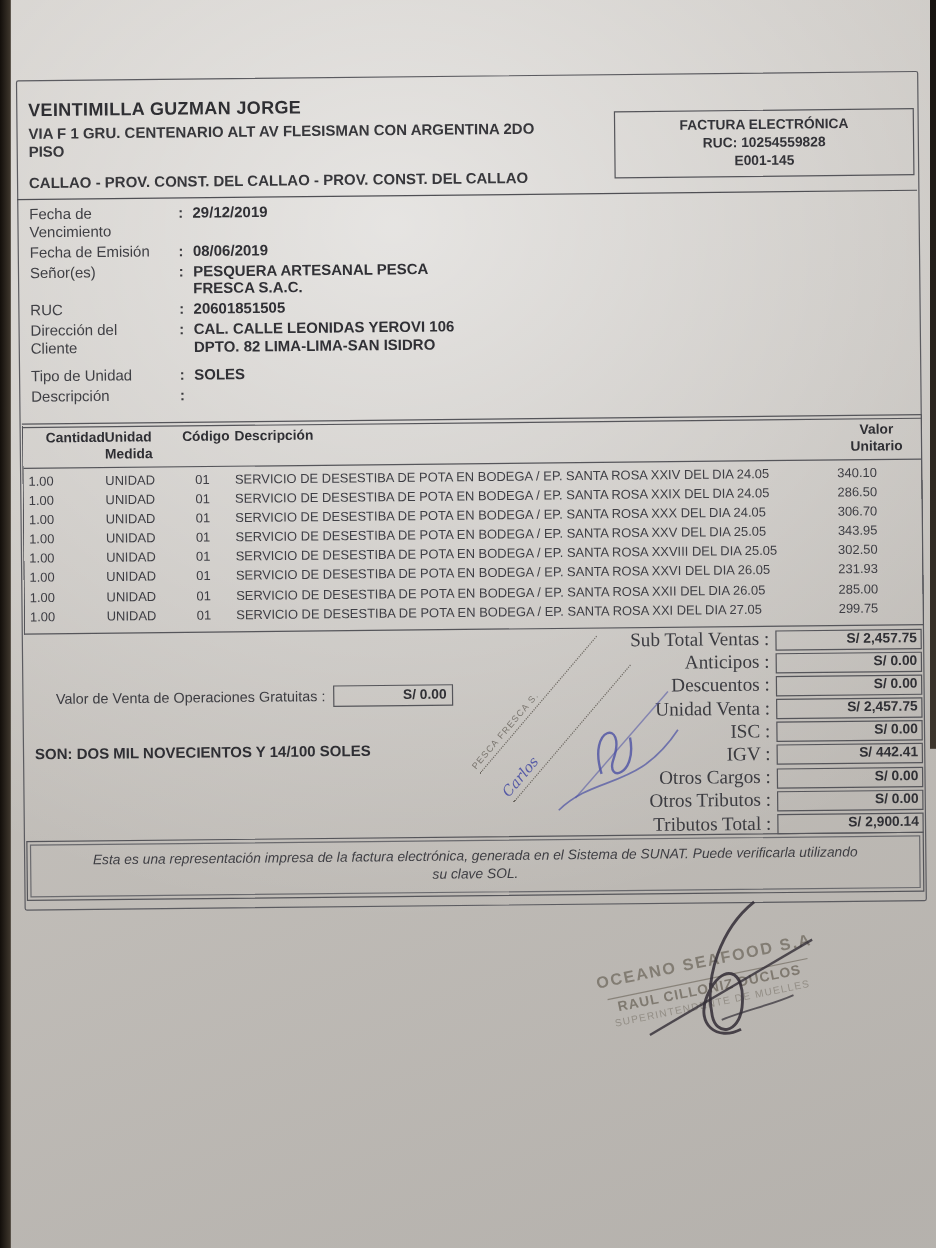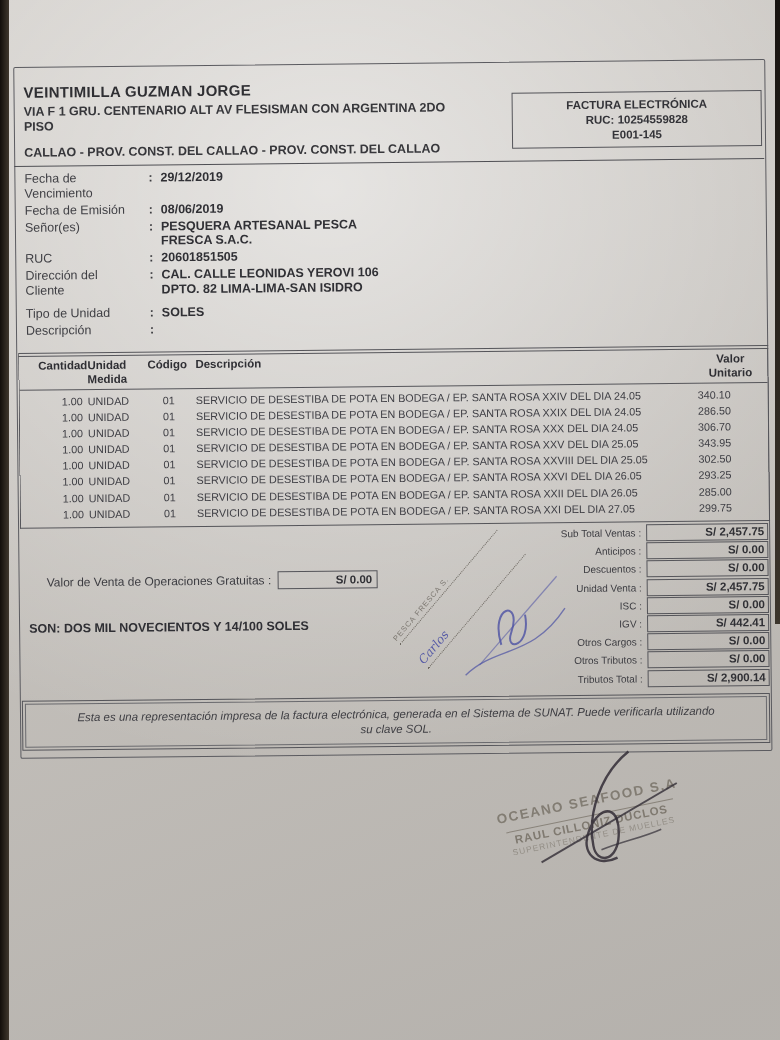--- a/index.html
+++ b/index.html
@@ -69,37 +69,37 @@
   }
   .items-head {
     display:grid; grid-template-columns:64px 58px 46px 1fr 66px;
     border-bottom:1.6px solid #55555a;
     padding:2px 4px 3px 4px;
     font-size:11.5px; font-weight:bold; color:#2f2f34; line-height:14px;
   }
   .items-head span { white-space:pre-line; }
   .h-qty  { text-align:right; }
   .h-unit { text-align:left; }
-  .h-code { text-align:left; padding-left:2px; }
+  .h-code { text-align:right; padding-left:2px; }
   .h-desc { padding-left:4px; }
   .h-val  { text-align:center; }
   .items-rows { padding:3px 4px 5px 4px; }
   .item-row {
     display:grid; grid-template-columns:64px 58px 46px 1fr 66px;
     font-size:10.8px; color:#3e3e44; line-height:16.1px;
   }
-  .c-qty  { text-align:right; padding-right:5px; }
+  .c-qty  { text-align:left; padding-right:5px; }
   .c-unit { text-align:left; }
   .c-code { text-align:center; }
   .c-desc { padding-left:4px; white-space:nowrap; overflow:hidden; }
   .c-val  { padding-right:1px; }
   
   .totals { position:absolute; left:470px; top:527px; width:298px; }
   .total-row { display:flex; justify-content:flex-end; align-items:center; margin-bottom:1.2px; }
-  .t-label { font-size:10px; color:#3c3c41; margin-right:5px; white-space:nowrap; }
+  .t-label { font-size:16px; color:#3c3c41; margin-right:5px; white-space:nowrap;font-family:Liberation Serif, serif; }
   .t-box {
     flex:none; width:114px; height:15px;
     border:1.2px solid #55555a;
     font-size:11.5px; font-weight:bold; color:#303035;
     text-align:right; padding:0 3px; line-height:15px;
   }
   
   .gratuitas { position:absolute; left:46px; top:570px; display:flex; align-items:center; }
   .g-label { font-size:12px; color:#3c3c41; margin-right:6px; }
   .g-box {
@@ -255,21 +255,21 @@
             <span class="c-unit">UNIDAD</span>
             <span class="c-code">01</span>
             <span class="c-desc">SERVICIO DE DESESTIBA DE POTA EN BODEGA / EP. SANTA ROSA XXVIII DEL DIA 25.05</span>
             <span class="c-val">302.50</span>
           </div>
           <div class="item-row">
             <span class="c-qty">1.00</span>
             <span class="c-unit">UNIDAD</span>
             <span class="c-code">01</span>
             <span class="c-desc">SERVICIO DE DESESTIBA DE POTA EN BODEGA / EP. SANTA ROSA XXVI  DEL DIA 26.05</span>
-            <span class="c-val">293.25</span>
+            <span class="c-val">231.93</span>
           </div>
           <div class="item-row">
             <span class="c-qty">1.00</span>
             <span class="c-unit">UNIDAD</span>
             <span class="c-code">01</span>
             <span class="c-desc">SERVICIO DE DESESTIBA DE POTA EN BODEGA / EP. SANTA ROSA XXII  DEL DIA 26.05</span>
             <span class="c-val">285.00</span>
           </div>
           <div class="item-row">
             <span class="c-qty">1.00</span>

